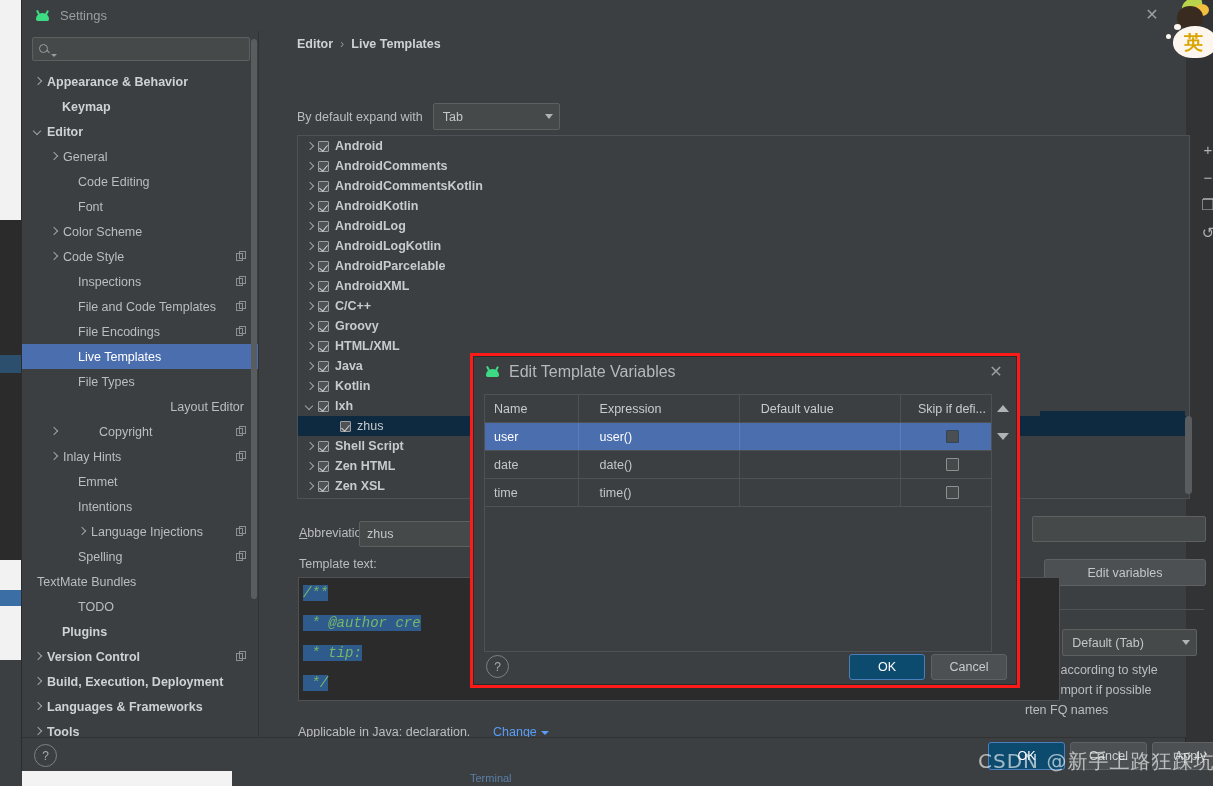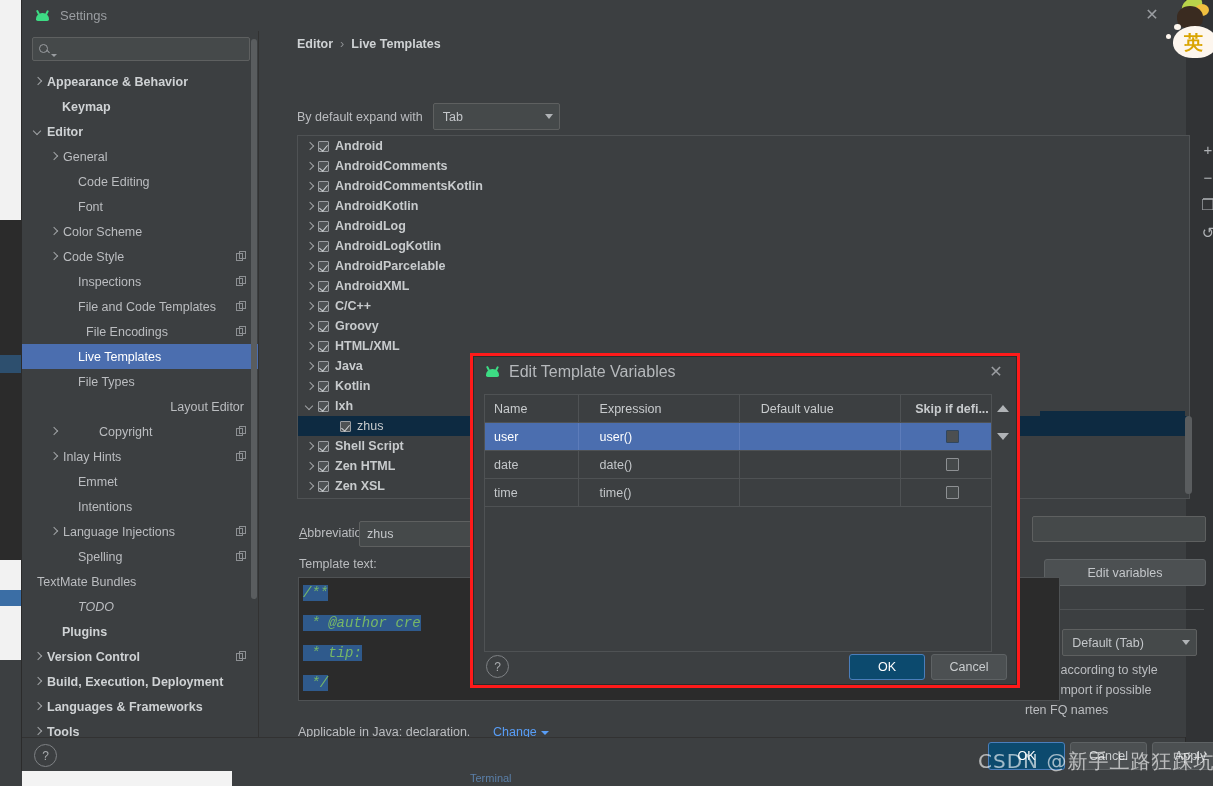--- a/index.html
+++ b/index.html
@@ -161,21 +161,21 @@
     position:absolute;left:10px;top:37px;width:506px;height:256px;
     border:1px solid #4f5254;background:#3c3f41;overflow:hidden;
   }
   .vt-row{display:flex;height:27px;gap:12px;}
   .vt-head{background:#3c3f41;border-bottom:1px solid #4f5254;}
   .vt-head .vt-cell{font-size:12.5px;color:#c8cbcd;}
   .vt-cell{box-sizing:border-box;border-right:1px solid #4f5254;display:flex;align-items:center;padding-left:9px;font-size:12.5px;color:#c4c7ca;overflow:hidden;white-space:nowrap;}
   .vt-cell.c0{width:100px;}
   .vt-cell.c1{width:160px;}
   .vt-cell.c2{width:160px;}
-  .vt-cell.c3{width:84px;border-right:0;justify-content:center;padding-left:0;font-weight:bold;}
+  .vt-cell.c3{width:84px;border-right:0;justify-content:center;padding-left:0;}
   .vt-row.body{border-bottom:1px solid #4f5254;}
   .vt-row.selected{background:#4b6eaf;}
   .vt-row.selected .vt-cell{color:#ffffff;border-right-color:#5d7cba;}
   .vt-cbx{width:13px;height:13px;box-sizing:border-box;border:1px solid #8d9093;background:#45494a;border-radius:1px;}
   .vt-row.selected .vt-cbx{background:#45494a;border-color:#30465f;}
   #vt-filler{height:145px;background:#3c3f41;}
   #vt-spin{position:absolute;left:516px;top:37px;width:26px;height:256px;}
   .spin-btn{width:26px;height:28px;display:flex;align-items:center;justify-content:center;}
   .tri{width:0;height:0;border-left:6px solid transparent;border-right:6px solid transparent;}
   .tri.up{border-bottom:7px solid #b0b3b6;}
@@ -287,21 +287,21 @@
             </span>
           </div>
           <div class="nav-row" style="padding-left: 41px;">
             <span class="nav-arrow none"></span>
             <span class="nav-label">File and Code Templates</span>
             <span class="copy-mark">
               <i class="b"></i>
               <i class="a"></i>
             </span>
           </div>
-          <div class="nav-row" style="padding-left: 41px; margin-left: 8px;">
+          <div class="nav-row" style="padding-left: 41px;">
             <span class="nav-arrow none"></span>
             <span class="nav-label">File Encodings</span>
             <span class="copy-mark">
               <i class="b"></i>
               <i class="a"></i>
             </span>
           </div>
           <div class="nav-row sel" style="padding-left: 41px;">
             <span class="nav-arrow none"></span>
             <span class="nav-label">Live Templates</span>
@@ -331,41 +331,41 @@
             </span>
           </div>
           <div class="nav-row" style="padding-left: 41px;">
             <span class="nav-arrow none"></span>
             <span class="nav-label">Emmet</span>
           </div>
           <div class="nav-row" style="padding-left: 41px;">
             <span class="nav-arrow none"></span>
             <span class="nav-label">Intentions</span>
           </div>
-          <div class="nav-row" style="padding-left: 26px;">
+          <div class="nav-row" style="padding-left: 26px; margin-left: 28px;">
             <span class="nav-arrow right"></span>
             <span class="nav-label">Language Injections</span>
             <span class="copy-mark">
               <i class="b"></i>
               <i class="a"></i>
             </span>
           </div>
           <div class="nav-row" style="padding-left: 41px;">
             <span class="nav-arrow none"></span>
             <span class="nav-label">Spelling</span>
             <span class="copy-mark">
               <i class="b"></i>
               <i class="a"></i>
             </span>
           </div>
           <div class="nav-row" style="">
             <span class="nav-arrow none"></span>
             <span class="nav-label">TextMate Bundles</span>
           </div>
-          <div class="nav-row" style="padding-left: 41px; font-style: italic;">
+          <div class="nav-row" style="padding-left: 41px;">
             <span class="nav-arrow none"></span>
             <span class="nav-label">TODO</span>
           </div>
           <div class="nav-row bold" style="padding-left: 25px;">
             <span class="nav-arrow none"></span>
             <span class="nav-label">Plugins</span>
           </div>
           <div class="nav-row bold" style="padding-left: 10px;">
             <span class="nav-arrow right"></span>
             <span class="nav-label">Version Control</span>

